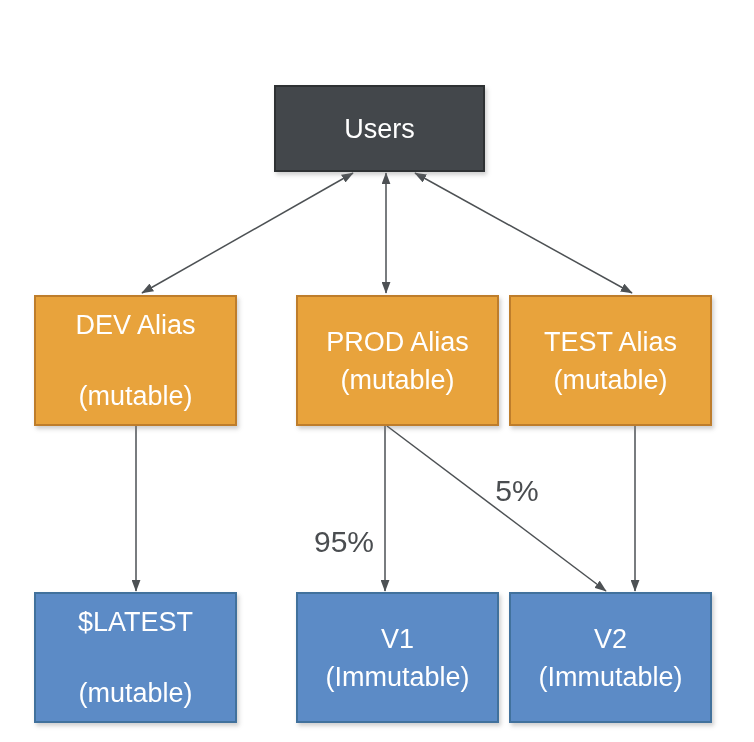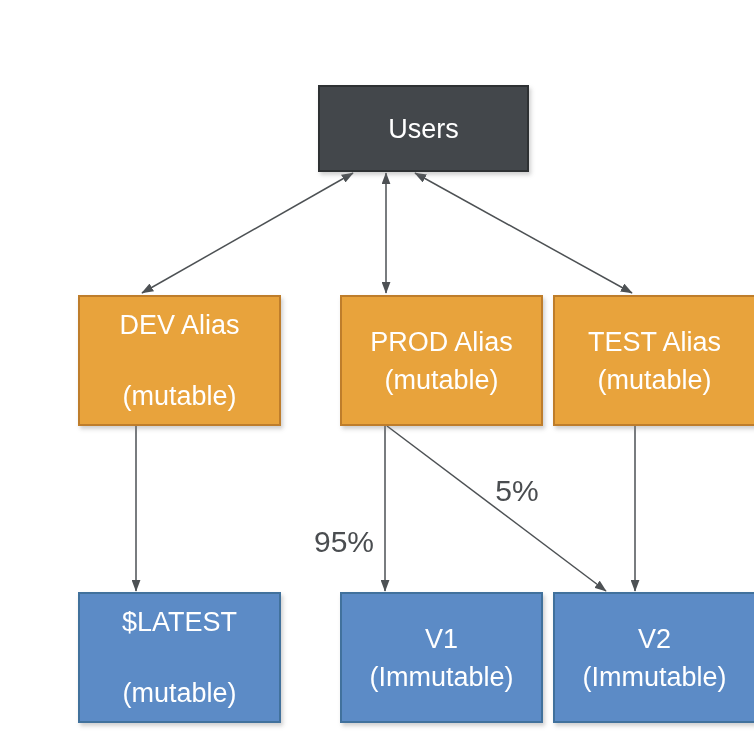--- a/index.html
+++ b/index.html
@@ -25,21 +25,20 @@
     position: absolute;
     box-sizing: border-box;
     display: flex;
     flex-direction: column;
     align-items: center;
     justify-content: center;
     text-align: center;
     color: #ffffff;
     z-index: 2;
     box-shadow: 2px 3px 4px rgba(120,120,120,0.35);
-    margin-left: 44px;
   }
   .node .line {
     display: block;
     font-size: 27px;
     line-height: 38px;
     white-space: nowrap;
   }
   .node-users {
     left: 274px; top: 85px;
     width: 211px; height: 87px;

